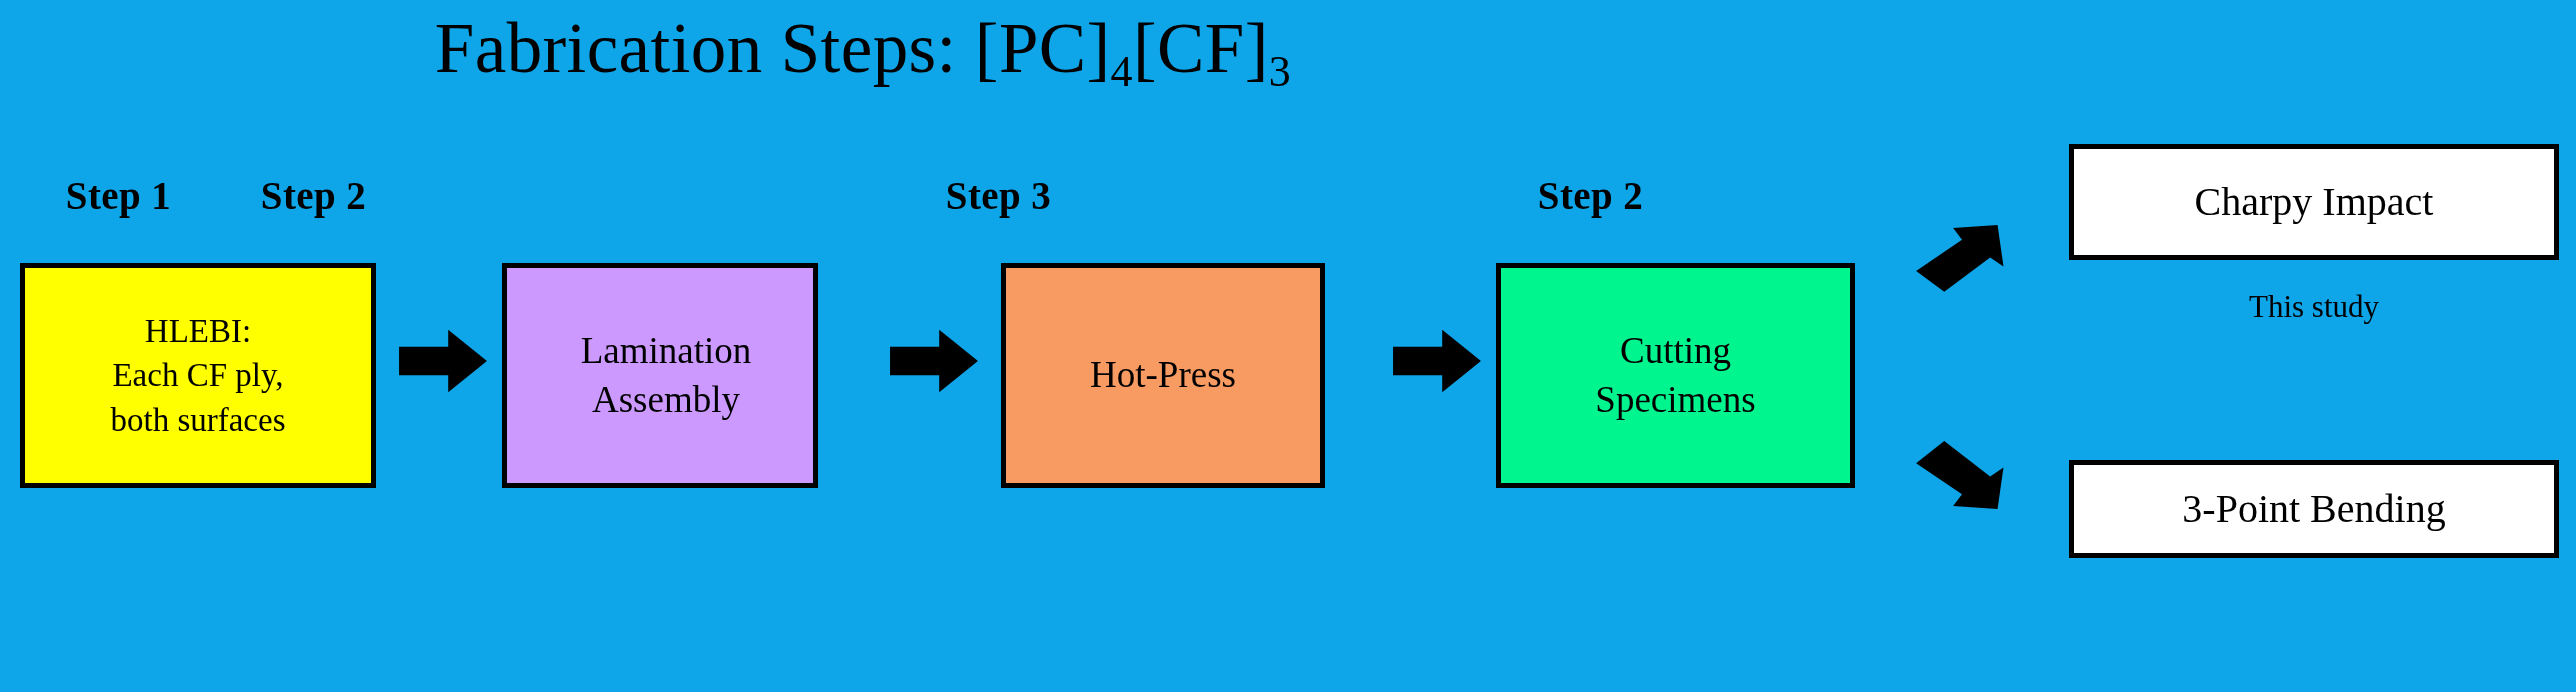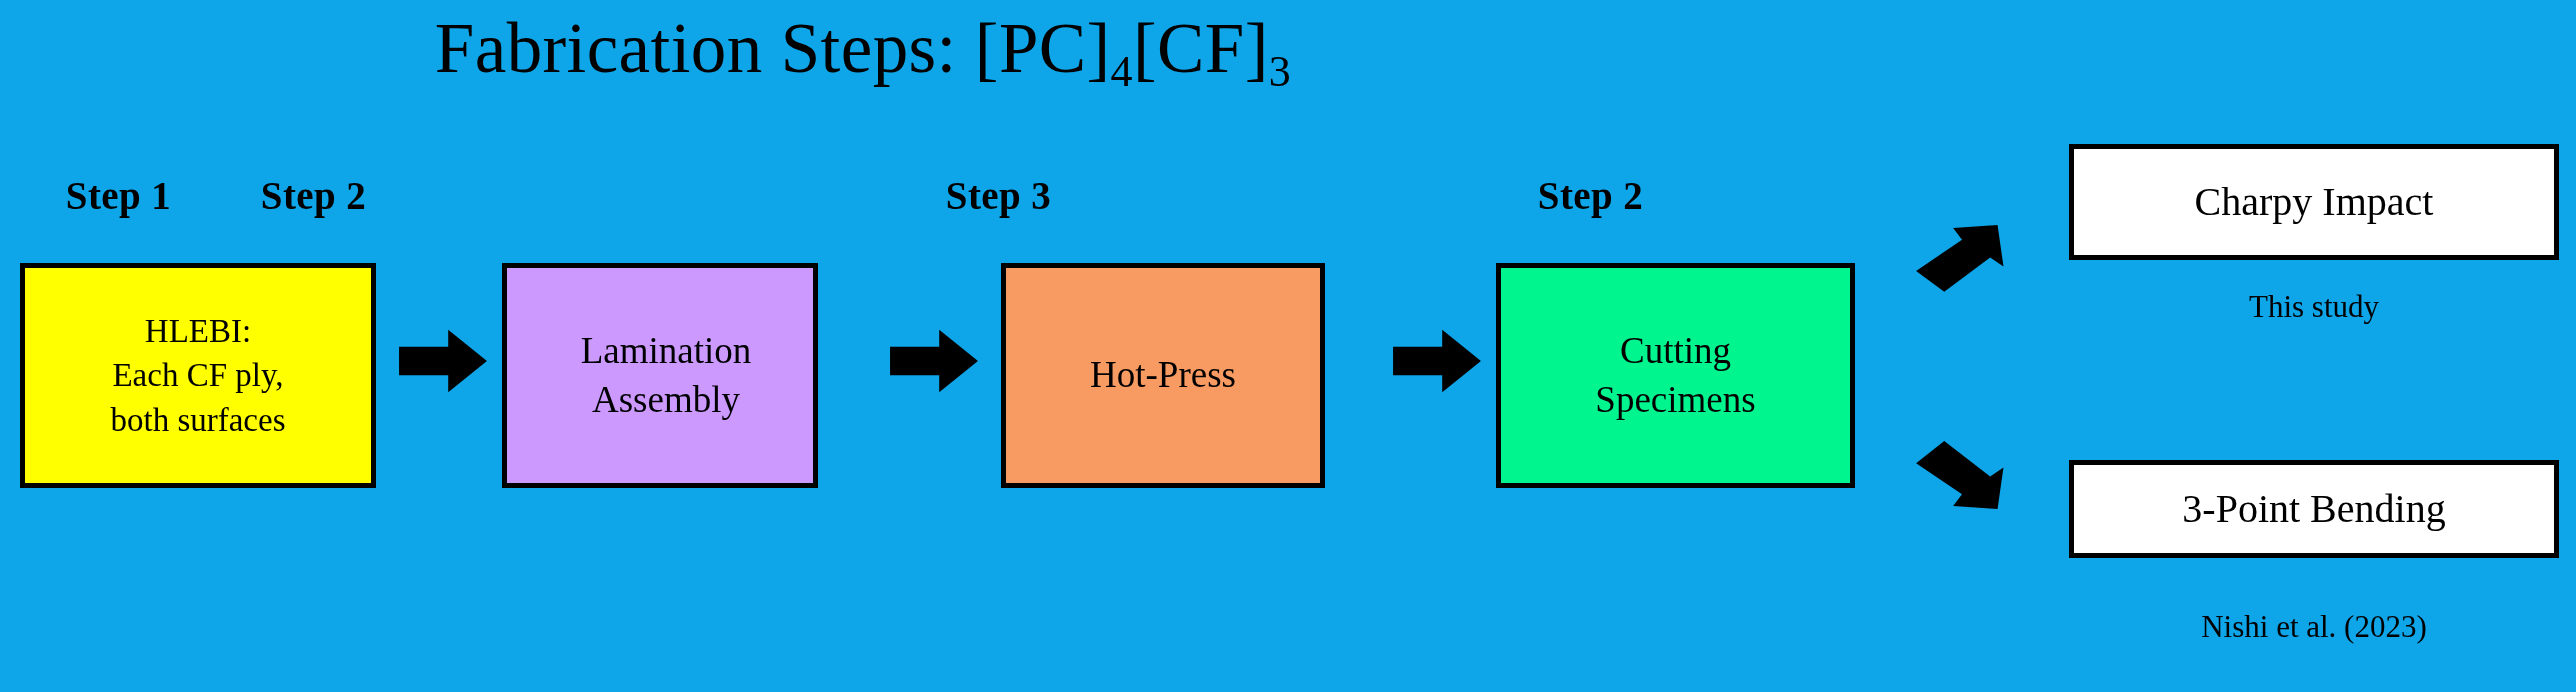--- a/index.html
+++ b/index.html
@@ -165,16 +165,15 @@
   </div>
 
   <div class="abs rbox" style="top:144px; height:116px;">
     <div class="rtext">Charpy Impact</div>
   </div>
   <div class="abs caption" style="top:289px;">This study</div>
 
   <div class="abs rbox" style="top:460px; height:98px;">
     <div class="rtext">3-Point Bending</div>
   </div>
-  <div class="abs caption" style="top:609px;">Nishi et al. (2023)</div>
 
 </div>
 
 
 </body></html>

